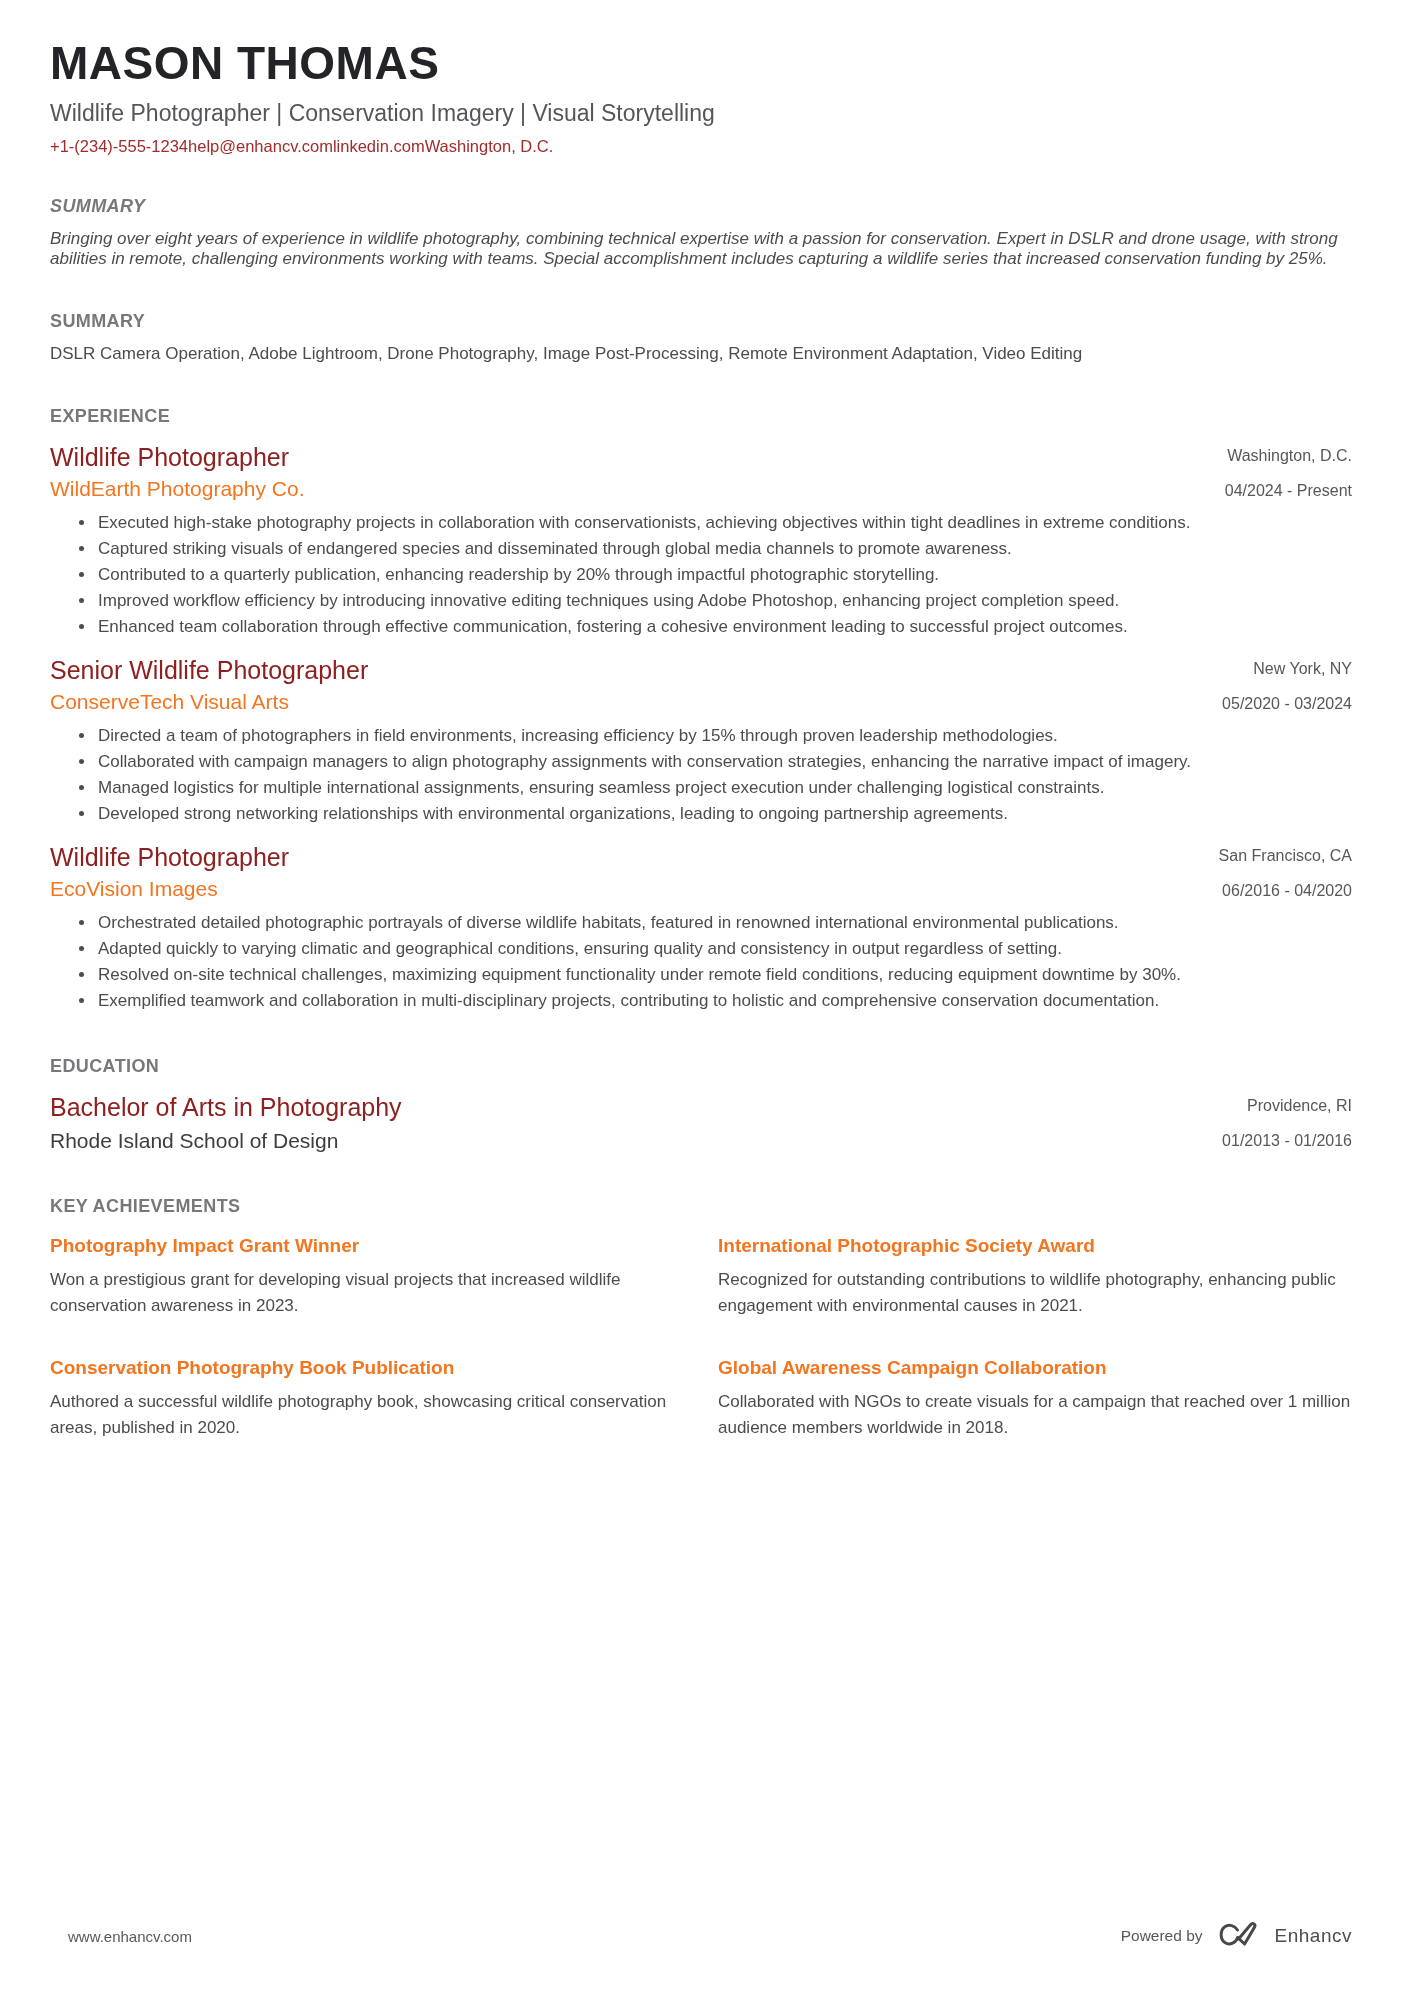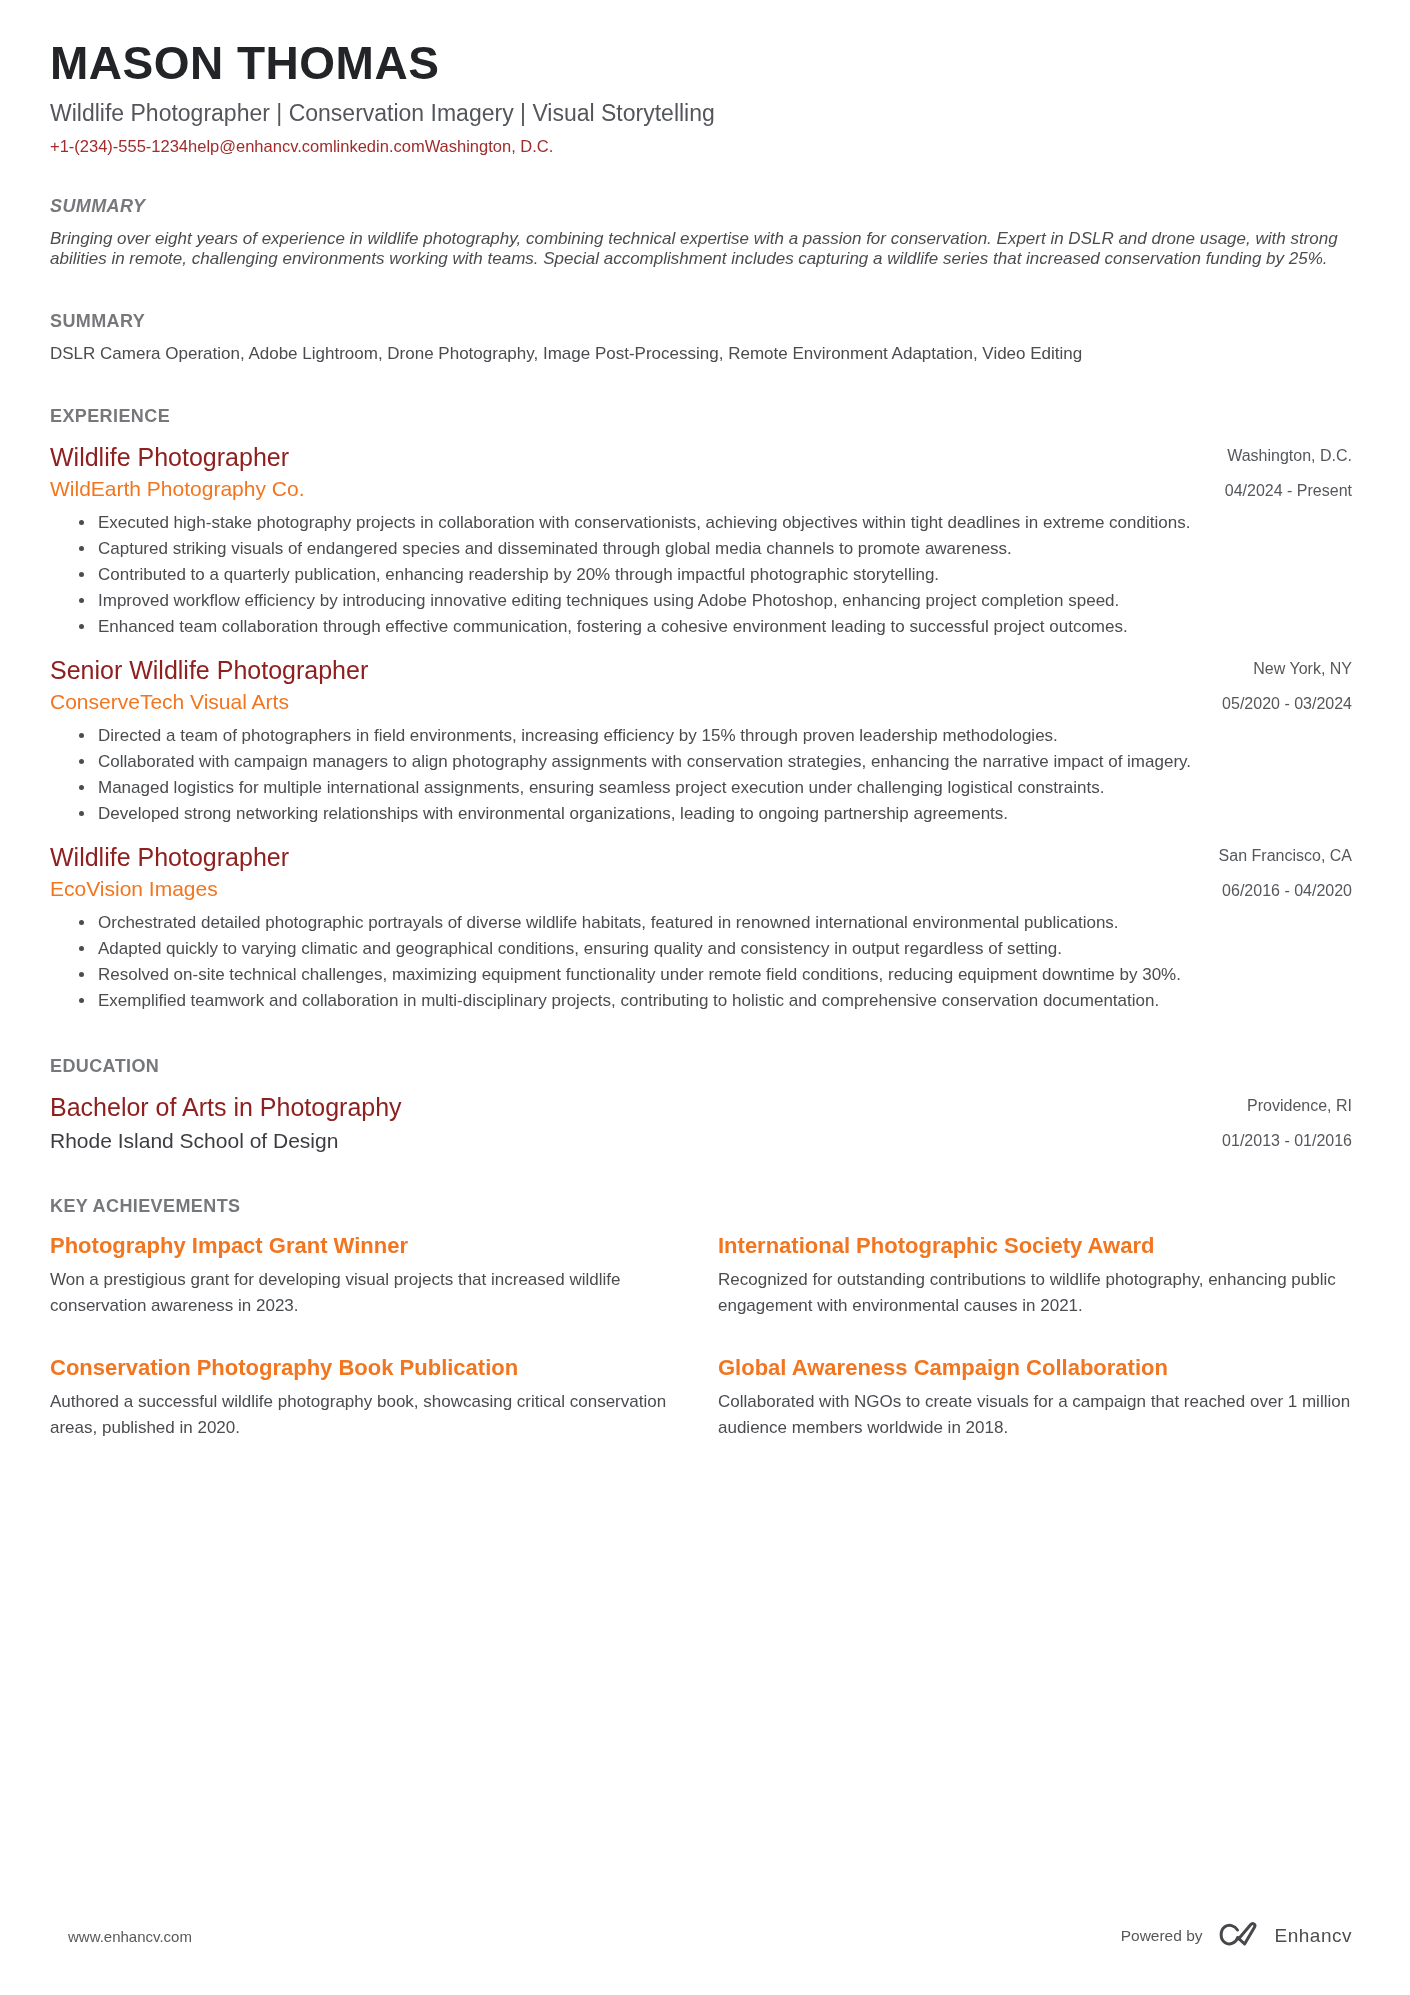--- a/index.html
+++ b/index.html
@@ -103,21 +103,21 @@
   
   .ach-grid {
     margin-top: 16px;
     display: grid;
     grid-template-columns: 1fr 1fr;
     column-gap: 34px;
     row-gap: 36px;
   }
   .ach-title {
     margin: 0;
-    font-size: 22px;
+    font-size: 19px;
     line-height: 25px;
     font-weight: 700;
     color: #f2751f;
   }
   .ach-text {
     margin: 9px 0 0 0;
     font-size: 17px;
     line-height: 26px;
     color: #4a4c4f;
   }

